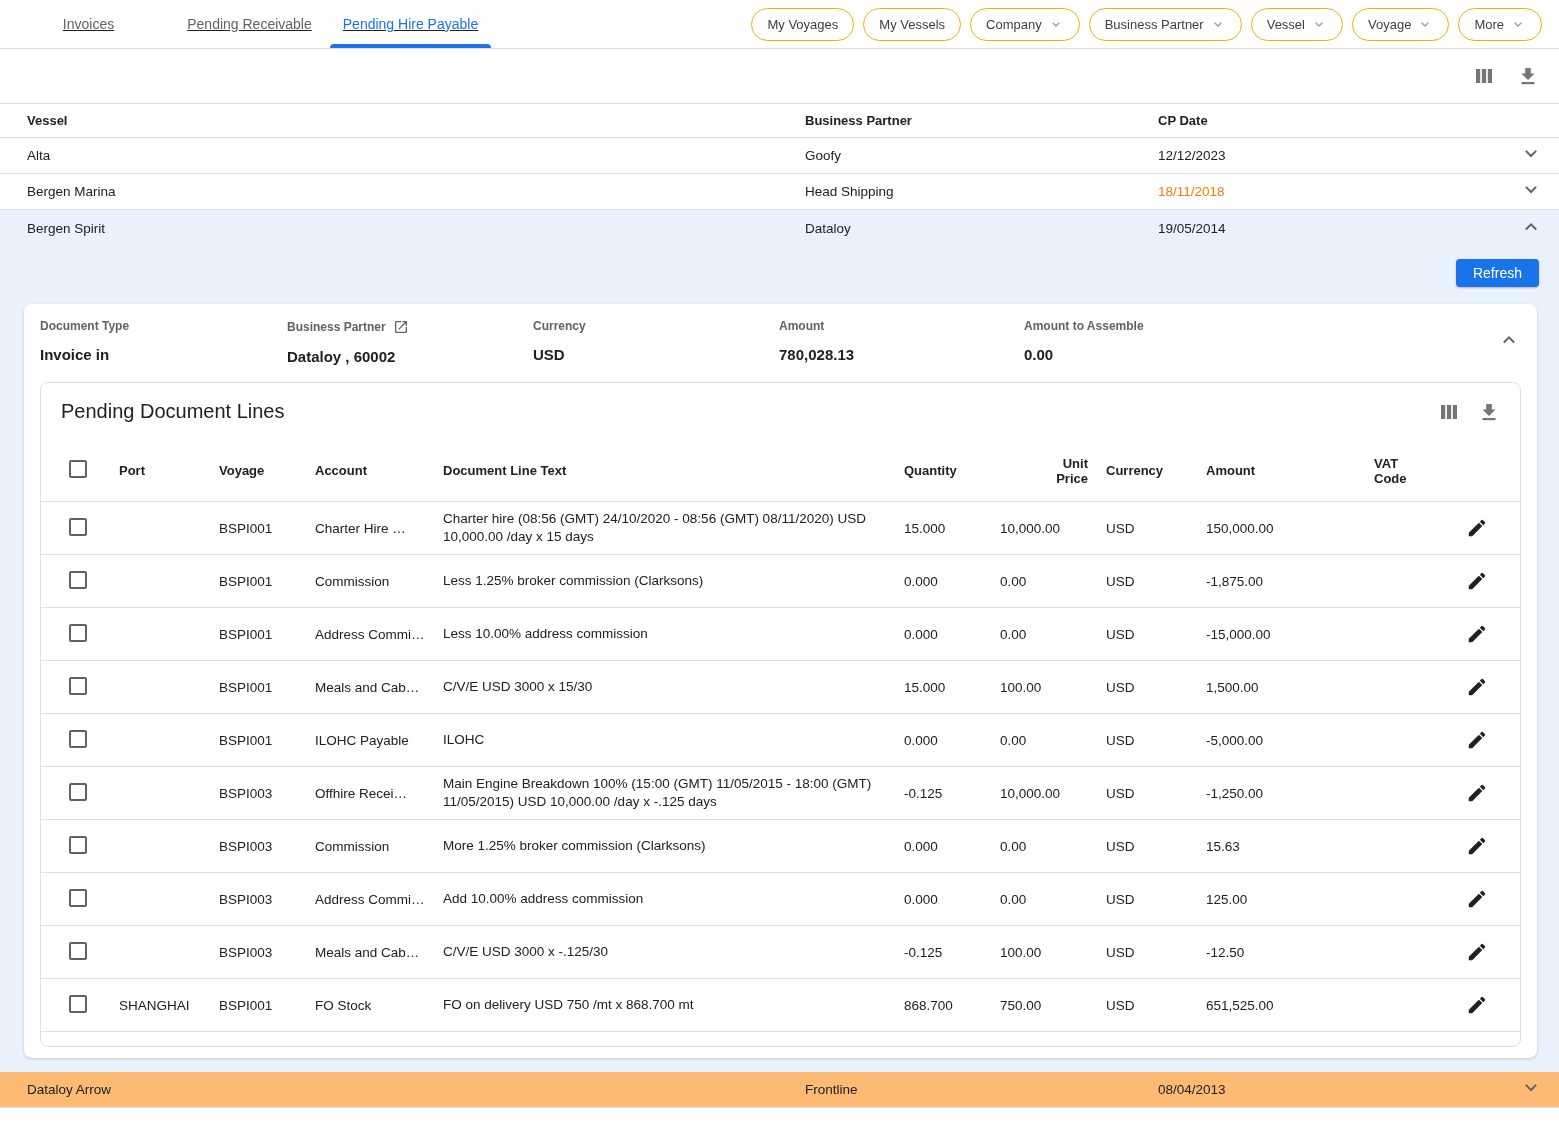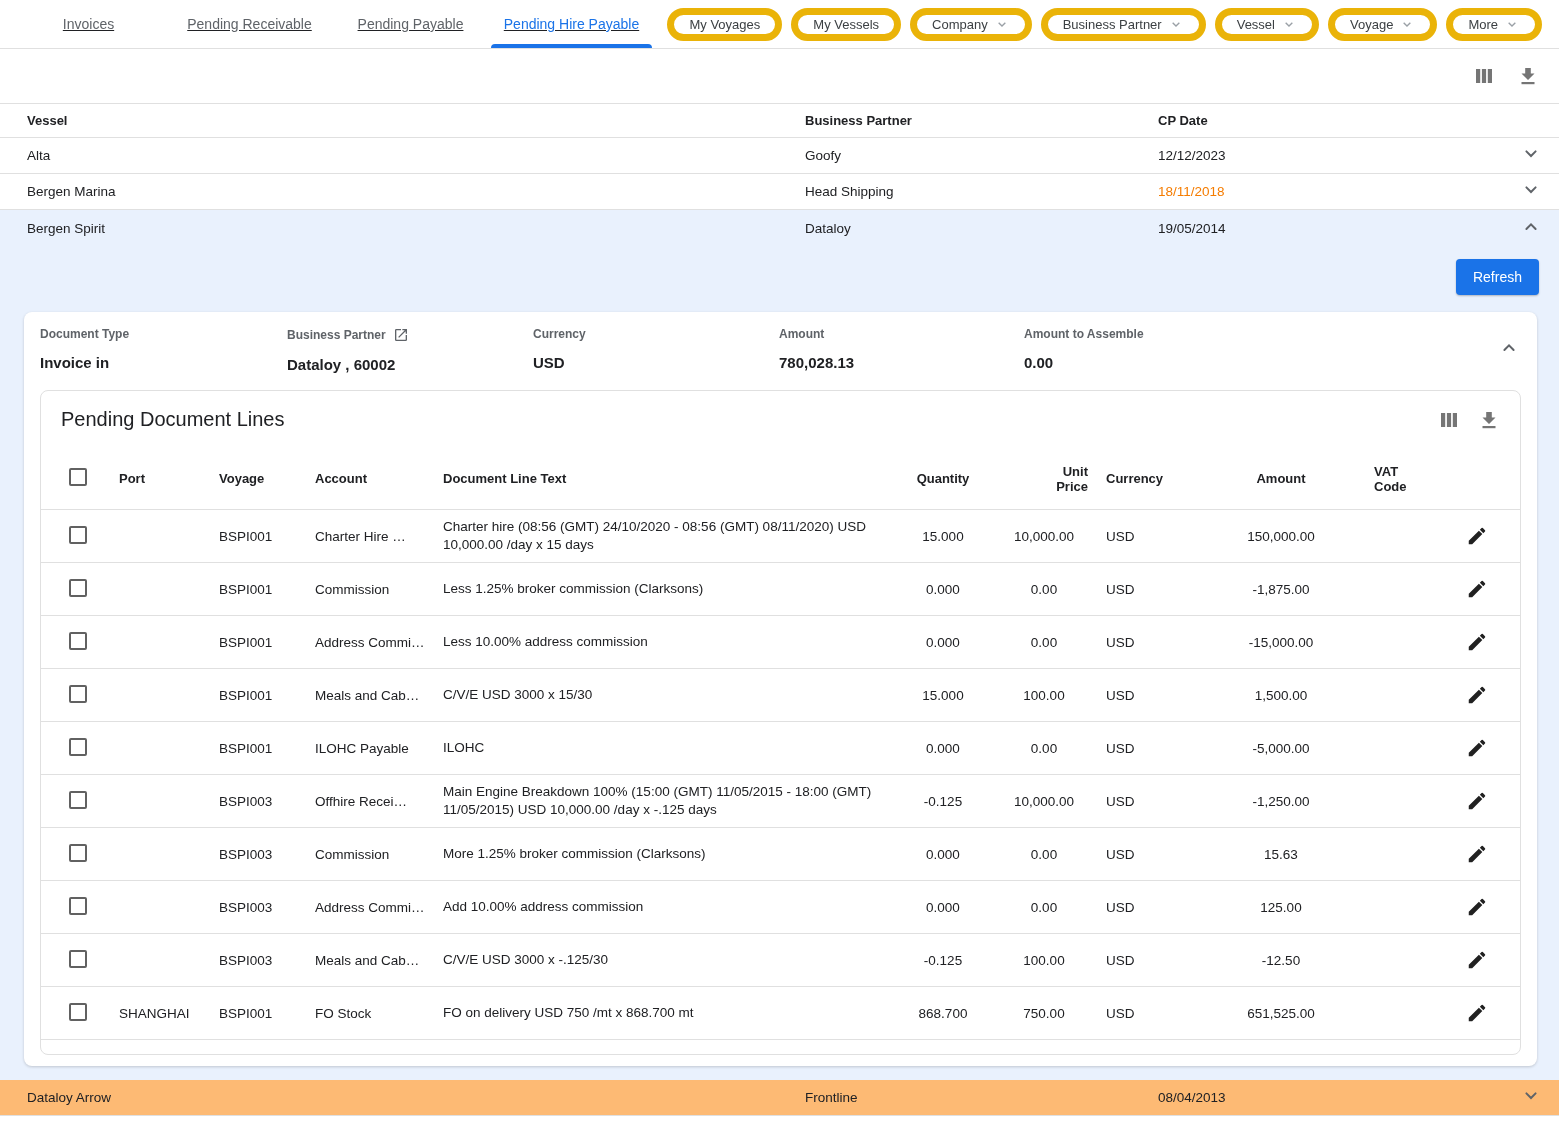--- a/index.html
+++ b/index.html
@@ -18,56 +18,56 @@
     overflow:hidden;
   }
   
   .tabbar{display:flex;align-items:center;justify-content:space-between;height:49px;border-bottom:1px solid var(--border);}
   .tabs{display:flex;height:100%;padding-left:8px;text-decoration:underline;}
   .tab{position:relative;width:161px;display:flex;align-items:center;justify-content:center;
        font-size:14px;font-weight:500;color:var(--text-gray);cursor:pointer;}
   .tab.active{color:var(--accent-blue);}
   .tab.active .tab-indicator{position:absolute;left:0;right:0;bottom:0;height:4px;background:var(--accent-blue);border-radius:4px 4px 0 0;}
   .chips{display:flex;align-items:center;gap:9px;padding-right:17px;}
-  .chip{display:flex;align-items:center;gap:6px;height:33px;padding:0 15px;border:7px solid #eab308;
+  .chip{display:flex;align-items:center;gap:6px;height:33px;padding:0 15px;border:1px solid #eab308;
         border-radius:17px;background:#fff;font-family:inherit;font-size:13px;font-weight:500;color:#3c4043;cursor:pointer;white-space:nowrap;}
   .chip svg{flex:0 0 auto;}
   
   .toolbar{display:flex;justify-content:flex-end;align-items:center;gap:10px;height:54px;padding-right:14px;}
   .icon-btn{width:34px;height:34px;border:none;background:transparent;display:flex;align-items:center;justify-content:center;cursor:pointer;border-radius:50%;}
   
   .vt-grid{display:grid;grid-template-columns:778px 353px 1fr 56px;align-items:center;}
   .vt-header{height:35px;border-top:1px solid var(--border);border-bottom:1px solid var(--border);font-size:13px;font-weight:700;}
   .vt-header > div{padding-left:27px;}
   .vt-row{height:36px;border-bottom:1px solid var(--border);font-size:13.5px;cursor:pointer;}
   .vt-row > div{padding-left:27px;}
   .vt-row .chev{display:flex;justify-content:center;padding-left:0;}
   .warn{color:var(--warning-date);}
   
   .expanded-wrap{background:var(--expanded-row-bg);padding-bottom:14px;}
   .expanded-wrap .vt-row{border-bottom:none;}
   .refresh-row{display:flex;justify-content:flex-end;padding:13px 20px 17px 0;}
-  .refresh-btn{height:36px;padding:0 17px;background:var(--accent-blue);color:#fff;border:none;border-radius:4px;
+  .refresh-btn{height:28px;padding:0 17px;background:var(--accent-blue);color:#fff;border:none;border-radius:4px;
                font-family:inherit;font-size:14px;font-weight:500;cursor:pointer;box-shadow:0 1px 2px rgba(0,0,0,.25);}
   
   .card{background:#fff;margin:0 22px 0 24px;border-radius:8px;box-shadow:0 1px 3px rgba(0,0,0,.18);}
   .summary{display:grid;grid-template-columns:247px 246px 246px 245px 1fr 56px;padding:15px 0 17px 16px;font-weight:bold;}
   .field .flabel{font-size:12px;color:var(--text-gray);display:flex;align-items:center;gap:7px;}
   .field .fvalue{font-size:15px;color:var(--text-dark);margin-top:13px;}
   .summary .chev{display:flex;align-items:center;justify-content:center;}
   
   .lines-card{margin:0 16px;border:1px solid var(--border);border-radius:8px;overflow:hidden;padding-bottom:14px;}
   .lines-head{display:flex;align-items:center;justify-content:space-between;height:57px;padding:0 14px 0 20px;}
   .lines-title{font-size:20px;color:var(--text-dark);}
   .lines-head .icons{display:flex;gap:6px;}
   .lt-grid{display:grid;grid-template-columns:52px 100px 96px 128px 1fr 96px 106px 100px 168px 84px 56px;align-items:center;padding:0 16px 0 16px;}
   .lt-header{min-height:62px;border-bottom:1px solid var(--border);font-size:13px;font-weight:700;}
   .lt-row{min-height:53px;border-bottom:1px solid var(--border);font-size:13.5px;color:var(--text-dark);}
   .lt-grid > div{padding:6px 8px 6px 10px;}
-  .cell-r{text-align:center;}
+  .cell-r{text-align:left;}
   .hdr-unit{max-width:60px;justify-self:end;text-align:right;}
   .hdr-vat{max-width:46px;}
   .cb{width:18px;height:18px;border:2px solid var(--icon-gray);border-radius:2px;background:#fff;display:inline-block;cursor:pointer;}
   .cbwrap{padding-left:12px !important;}
   .doc-text{line-height:18px;}
   .edit-cell{display:flex;justify-content:center;}
   .edit-btn{border:none;background:transparent;cursor:pointer;display:flex;align-items:center;justify-content:center;width:32px;height:32px;border-radius:50%;}
   
   .bottom-row{background:#fdba74;}
 </style>
@@ -103,23 +103,20 @@
 <div class="page">
 
   <header class="tabbar">
     <nav class="tabs">
       <div class="tab">
           <span>Invoices</span>
         </div>
       <div class="tab">
           <span>Pending Receivable</span>
         </div>
-      <div class="tab">
-          <span>Pending Payable</span>
-        </div>
       <div class="tab active">
           <span>Pending Hire Payable</span>
           <span class="tab-indicator"></span>
         </div>
     </nav>
     <div class="chips">
       <button class="chip">
           <span>My Voyages</span>
         </button>
       <button class="chip">

